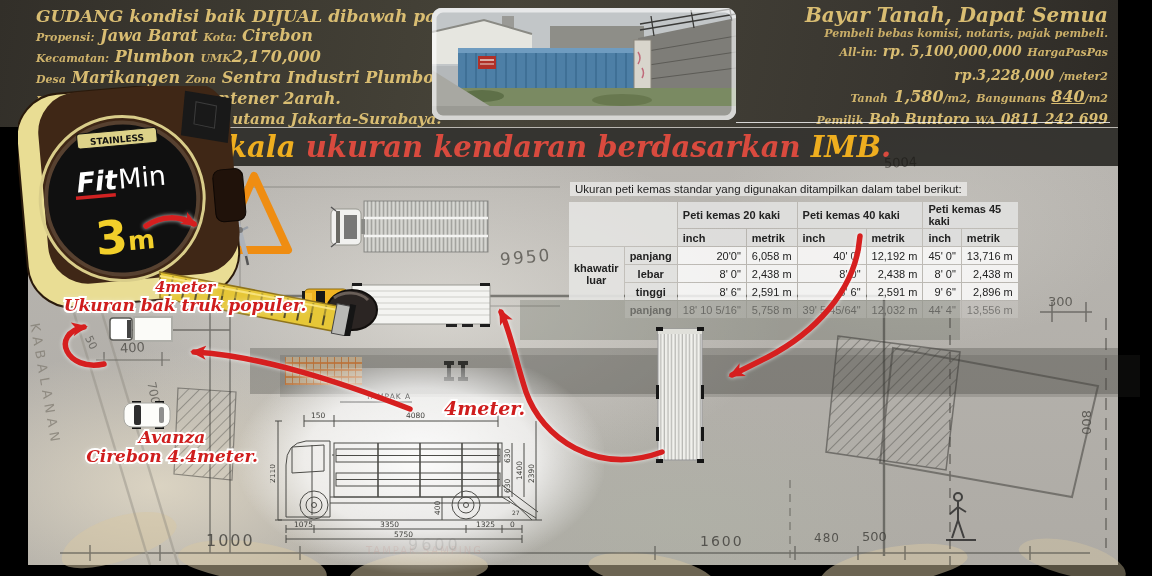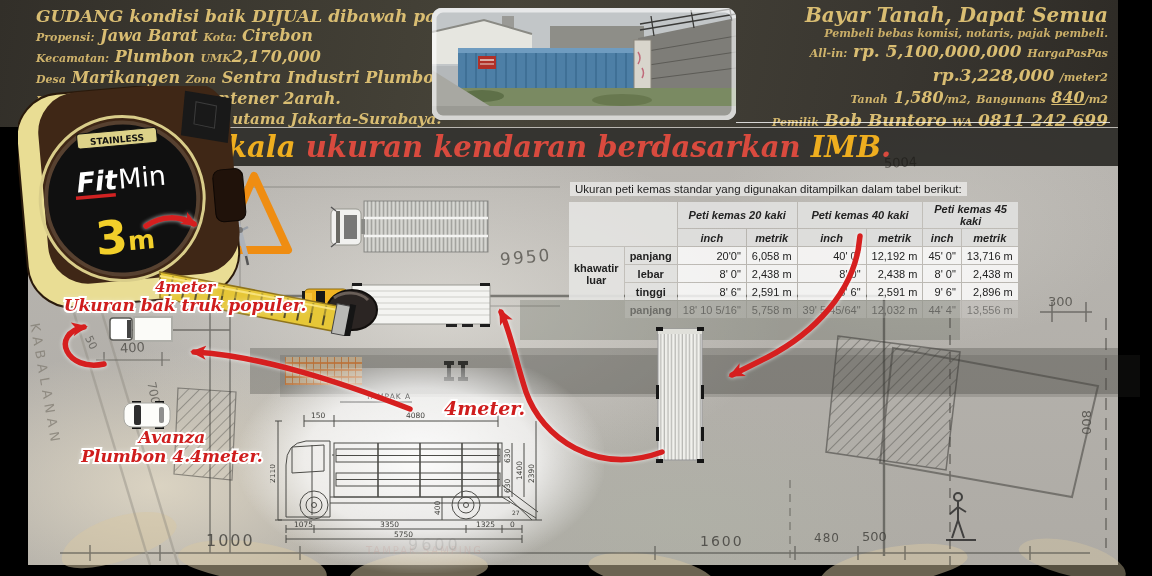--- a/index.html
+++ b/index.html
@@ -17,37 +17,37 @@
   .band{position:absolute;}
   .leaf{position:absolute;background:#d7c8a3;border-radius:50% 50% 50% 50%/60% 60% 40% 40%;opacity:.5;}
   
   .header{left:0;top:0;width:1118px;height:127px;z-index:3;
           background:linear-gradient(100deg,#322f29,#474439 45%,#393630 80%,#2e2b26);}
   .gold{font-family:"DejaVu Serif",serif;font-style:italic;font-weight:bold;color:#d9bd72;}
   .hl{left:36px;top:7px;width:400px;line-height:19px;white-space:nowrap;}
   .hr{left:688px;top:3px;width:420px;text-align:right;line-height:20px;white-space:nowrap;}
   .sm{font-size:11px;color:#cfb36b;}
   .bg1{font-size:16px;}
-  .bg2{font-size:17px;}
+  .bg2{font-size:14px;}
   .tiny{font-size:11px;color:#c9ad67;}
   .hr-line{left:736px;top:122px;width:374px;height:1px;background:rgba(255,255,255,.8);z-index:4;}
   
   .titleband{left:190px;top:128px;width:928px;height:38px;background:rgba(25,23,20,.82);z-index:3;
              font-family:"DejaVu Serif",serif;font-style:italic;font-weight:bold;font-size:29px;
              line-height:38px;padding-left:16px;box-sizing:border-box;white-space:nowrap;}
   .t-or{color:#efae1f;} .t-red{color:#d94a3e;}
   
   .bpl{z-index:2;color:#4c4a45;font-family:"DejaVu Sans",sans-serif;opacity:.8;white-space:nowrap;}
   
   .tbl-cap{left:570px;top:182px;z-index:11;font-size:11.5px;color:#1e1e1e;
            background:rgba(255,255,255,.55);padding:1px 5px;}
   table.ctab{left:568px;top:201px;width:428px;position:absolute;z-index:11;border-collapse:separate;
              border-spacing:1.5px;font-size:11px;color:#222;}
   table.ctab th,table.ctab td{padding:1px 5px;height:17px;box-sizing:border-box;}
-  .hcell{background:rgba(224,224,222,.92);font-weight:bold;text-align:center;font-style:italic;}
+  .hcell{background:rgba(224,224,222,.92);font-weight:bold;text-align:left;}
   .gcell{background:rgba(228,228,226,.92);font-weight:bold;text-align:center;}
   .vcell{background:rgba(255,255,255,.82);text-align:right;white-space:nowrap;}
   .blankc{background:rgba(230,230,228,.85);}
   tr.fade td,tr.fade th{opacity:.42;}
   tr.fade .vcell{background:rgba(255,255,255,.35);}
   tr.fade .gcell{background:rgba(235,235,233,.4);}
   
   .rn{z-index:31;font-family:"DejaVu Serif",serif;font-style:italic;font-weight:bold;color:#cf1d1d;
       text-align:center;line-height:1.12;-webkit-text-stroke:4px #fff;paint-order:stroke fill;
       text-shadow:0 0 6px rgba(255,255,255,.95), 0 0 2px #fff;white-space:nowrap;}
@@ -467,17 +467,17 @@
       <path d="M860,236 C856,292 812,334 768,357 C752,365 742,370 732,375" marker-end="url(#ah)"></path>
     </g>
   </svg>
 
   <div class="abs rn" style="left:60px;top:279px;width:250px;">
     <div style="font-size:15px;">4meter</div>
     <div style="font-size:17px;">Ukuran bak truk populer.</div>
   </div>
   <div class="abs rn" style="left:62px;top:428px;width:220px;">
     <div style="font-size:17px;">Avanza</div>
-    <div style="font-size:17px;">Plumbon 4.4meter.</div>
+    <div style="font-size:17px;">Cirebon 4.4meter.</div>
   </div>
   <div class="abs rn" style="left:434px;top:398px;font-size:19px;margin-left:10px;">4meter.</div>
 
 </div>
 
 </body></html>

